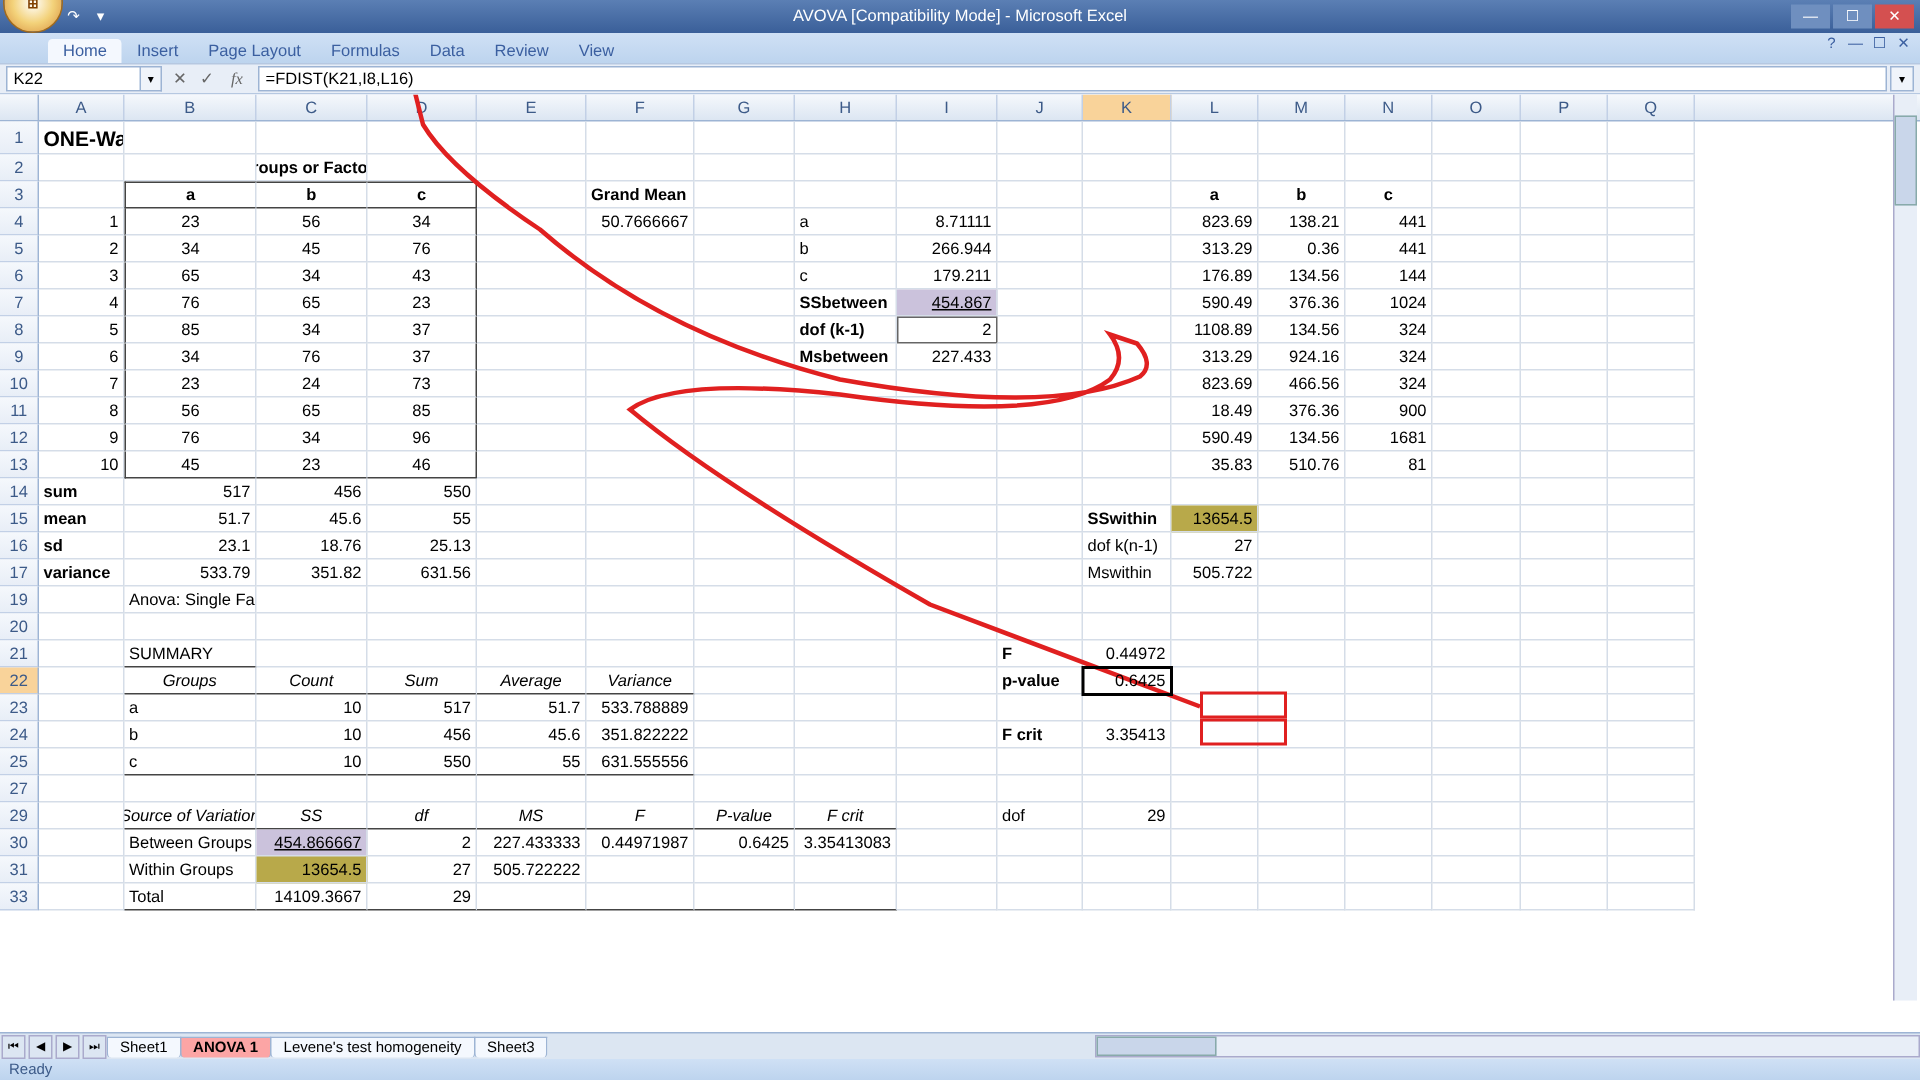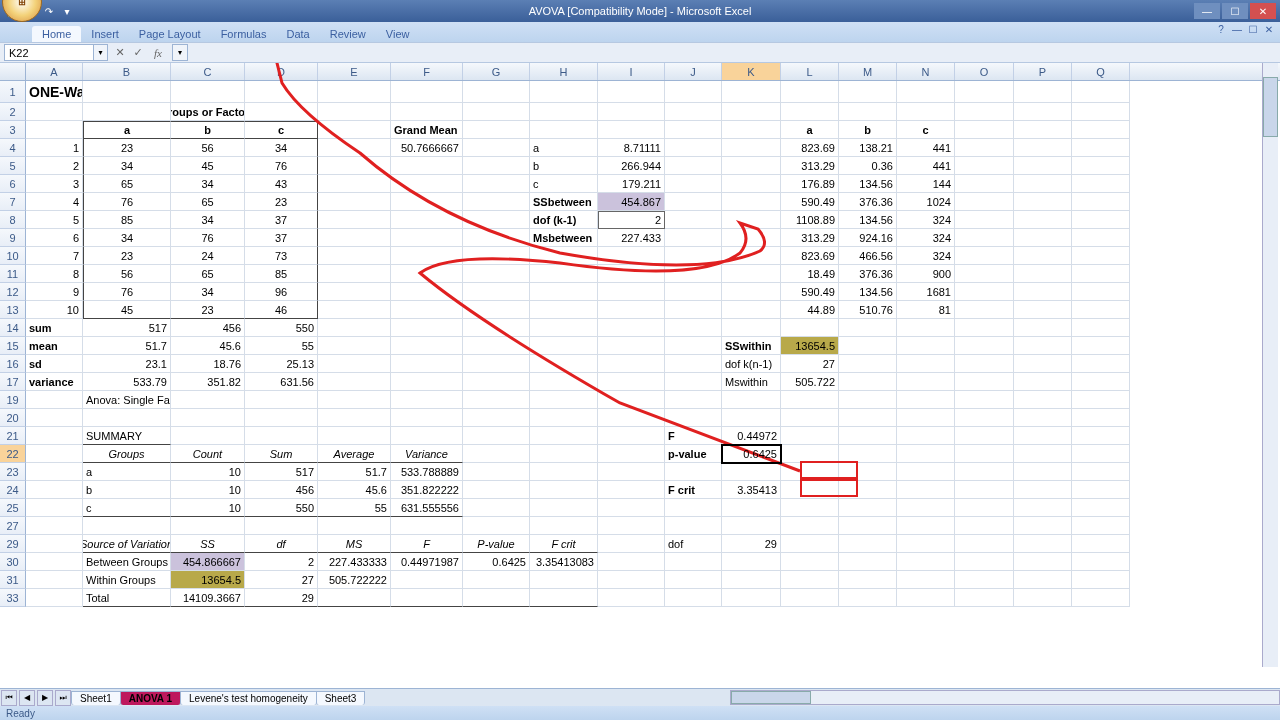--- a/index.html
+++ b/index.html
@@ -43,30 +43,30 @@
 .cell { border-right:1px solid #d5dde8; border-bottom:1px solid #d5dde8; font-size:11px; display:flex; align-items:center; padding:0 3px; overflow:hidden; white-space:nowrap;}
 .cell.r { justify-content:flex-end; }
 .cell.c { justify-content:center; }
 .cell.bold { font-weight:bold; }
 .cell.bigtitle { font-weight:bold; font-size:14px; }
 .cell.bdr-all { border:1px solid #666 !important; }
 .cell.bdr-t { border-top:1px solid #444 !important;}
 .cell.bdr-b { border-bottom:1px solid #444 !important;}
 .cell.bdr-l { border-left:1px solid #444 !important;}
 .cell.bdr-r { border-right:1px solid #444 !important;}
-.cell.hl-purple { background:#cbc2dc; }
+.cell.hl-purple { background:#cbc2dc;text-decoration:underline; }
 .cell.hl-olive { background:#b8a94a; }
 .cell.italic { font-style:italic; }
 .cell.active { outline:2px solid #000; outline-offset:-1px; z-index:5; position:relative;}
 
 
 .sheettabs { position:absolute; bottom:14px; left:0; right:0; height:18px; background:#dce6f2; display:flex; align-items:center; font-size:10px; border-top:1px solid #9db4d4;}
 .navbtn { width:16px; height:16px; border:1px solid #aac; margin:0 1px; display:flex; align-items:center; justify-content:center; font-size:8px;}
 .stab { padding:1px 8px; background:#f4f8fe; border:1px solid #9db4d4; border-bottom:none; margin-left:-1px; border-radius:0 0 3px 3px;}
-.stab.active { background:#be185d; font-weight:bold;}
+.stab.active { background:#fca5a5; font-weight:bold;}
 .hscroll { margin-left:auto; width:550px; height:15px; background:#e8eef7; border:1px solid #aac; position:relative;}
 .hscroll .thumb { position:absolute; left:0; width:80px; height:100%; background:#c9d6ea; border:1px solid #8aa;}
 .statusbar { position:absolute; bottom:0; left:0; right:0; height:14px; background:linear-gradient(#cfe0f5,#bdd4ee); font-size:10px; padding:0 6px; display:flex; align-items:center; color:#3c5a88;}
 
 
 .overlay-svg { position:absolute; left:0; top:0; pointer-events:none; }
 
 
 .redbox { position:absolute; border:2px solid #e02020; pointer-events:none;}
 
@@ -112,20 +112,23 @@
 <div class="formrow">
   <div class="namebox">
       <span>K22</span>
     </div>
   <div class="namebox-dd">▾</div>
   <div class="fx-icons">
     <span>✕</span>
     <span>✓</span>
     <span class="fx-label">fx</span>
   </div>
+  <div class="formulabar">
+      <span>=FDIST(K21,I8,L16)</span>
+    </div>
   <div style="width:16px;height:17px;border:1px solid #9db4d4;background:#f0f4fa;display:flex;align-items:center;justify-content:center;font-size:8px;margin-left:2px;">▾</div>
 </div>
 
 <div class="gridwrap">
   <div class="corner"></div>
   <div class="colheads" id="colheads">
       <div class="colh" style="width: 57px;">A</div>
       <div class="colh" style="width: 88px;">B</div>
       <div class="colh" style="width: 74px;">C</div>
       <div class="colh" style="width: 73px;">D</div>
@@ -390,21 +393,21 @@
         <div class="cell c bdr-l bdr-b" style="width: 88px;">45</div>
         <div class="cell c bdr-b" style="width: 74px;">23</div>
         <div class="cell c bdr-r bdr-b" style="width: 73px;">46</div>
         <div class="cell " style="width: 73px;"></div>
         <div class="cell " style="width: 72px;"></div>
         <div class="cell " style="width: 67px;"></div>
         <div class="cell " style="width: 68px;"></div>
         <div class="cell " style="width: 67px;"></div>
         <div class="cell " style="width: 57px;"></div>
         <div class="cell " style="width: 59px;"></div>
-        <div class="cell r" style="width: 58px;">44.89</div>
+        <div class="cell r" style="width: 58px;">35.83</div>
         <div class="cell r" style="width: 58px;">510.76</div>
         <div class="cell r" style="width: 58px;">81</div>
         <div class="cell " style="width: 59px;"></div>
         <div class="cell " style="width: 58px;"></div>
         <div class="cell " style="width: 58px;"></div>
       </div>
       <div class="row">
         <div class="rowh">14</div>
         <div class="cell bold" style="width: 57px;">sum</div>
         <div class="cell r" style="width: 88px;">517</div>

